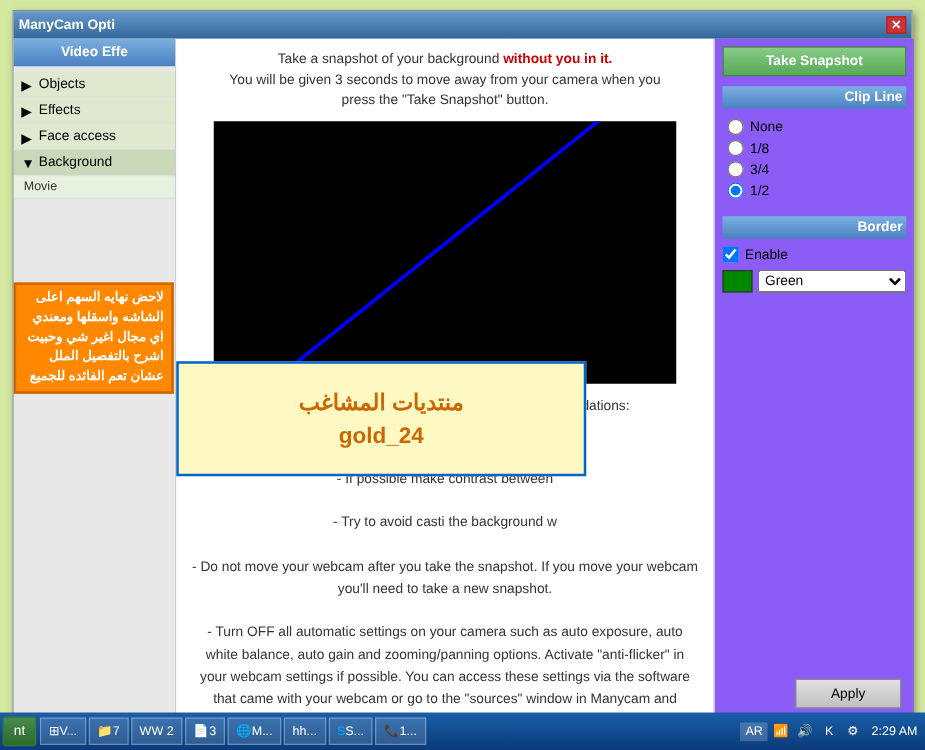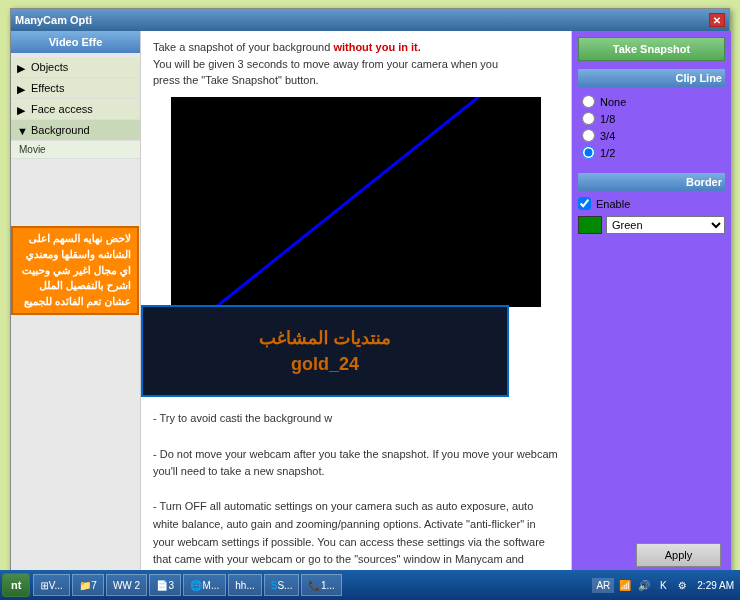--- a/index.html
+++ b/index.html
@@ -122,20 +122,21 @@
       left: 130px;
       top: 22px;
       width: 430px;
       height: 548px;
       background: white;
       overflow: hidden;
     }
 
     .content-inner {
       padding: 8px 12px;
+      text-align: center;
     }
 
     .instruction-text {
       font-size: 11px;
       color: #333;
       line-height: 1.5;
       margin-bottom: 8px;
     }
 
     .instruction-text .highlight {
@@ -178,27 +179,26 @@
       color: #333;
       font-weight: normal;
       margin-bottom: 6px;
     }
 
     
     .arabic-overlay {
       position: absolute;
       left: 130px;
       top: 280px;
-      width: 368px;
-      background: #0f172a;
+      width: 328px;
+      background: #fef9c3;
       border: 2px solid #0066cc;
       padding: 20px;
       text-align: center;
       z-index: 5;
-      margin-top: 16px;
     }
 
     .arabic-text-line1 {
       font-size: 18px;
       color: #cc6600;
       font-weight: bold;
       direction: rtl;
       margin-bottom: 5px;
     }
 
@@ -318,21 +318,21 @@
       z-index: 100;
     }
 
     .start-btn {
       height: 24px;
       padding: 0 8px;
       background: linear-gradient(to bottom, #4a8a4a, #2a6a2a);
       border: 1px solid #3a7a3a;
       color: white;
       font-size: 11px;
-      font-weight: bold;
+      font-weight: normal;
       cursor: pointer;
       border-radius: 3px;
       margin-right: 3px;
     }
 
     .taskbar-item {
       height: 22px;
       padding: 0 6px;
       background: rgba(255,255,255,0.15);
       border: 1px solid rgba(255,255,255,0.3);

